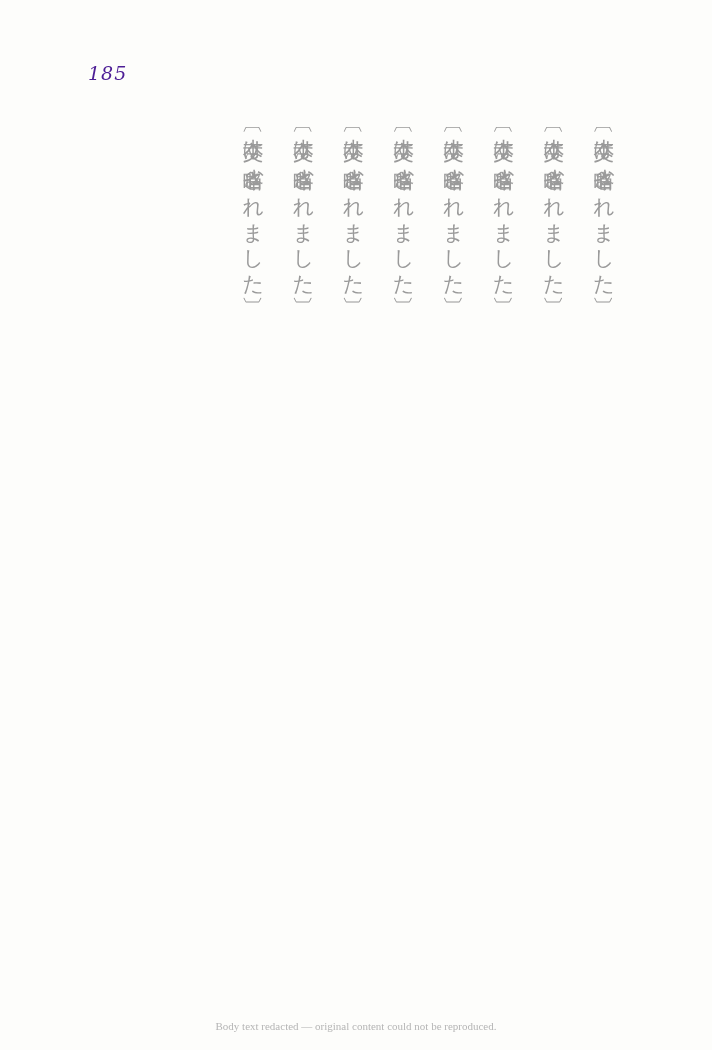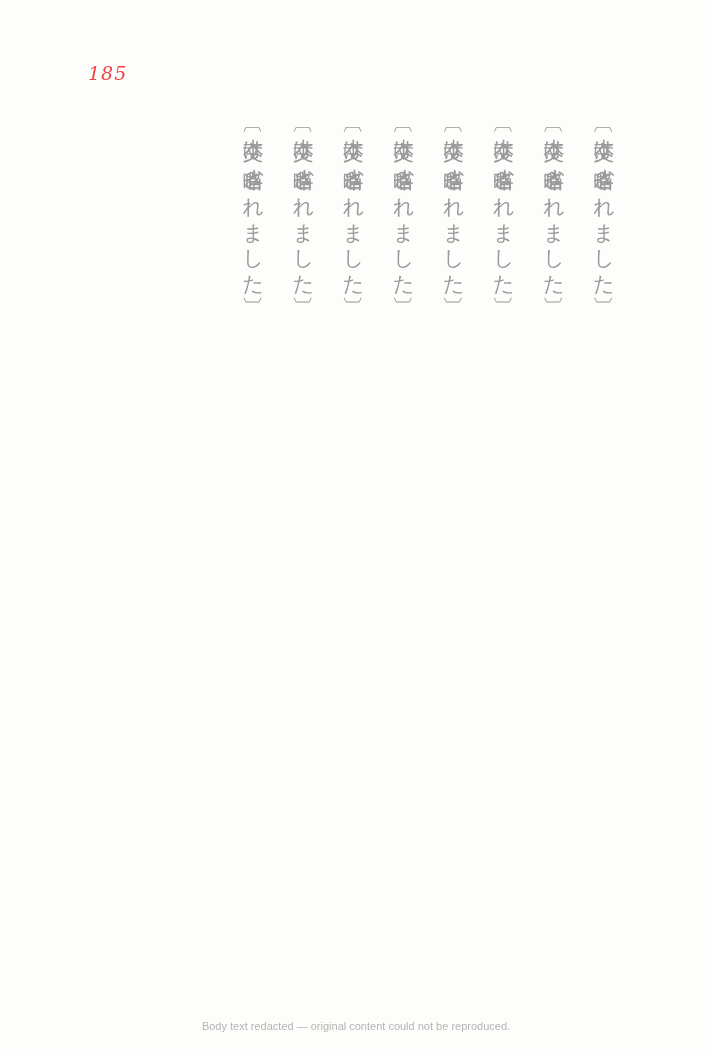--- a/index.html
+++ b/index.html
@@ -15,21 +15,21 @@
     font-family: "DejaVu Serif", serif;
     overflow: hidden;
     box-sizing: border-box;
   }
   .page-number {
     position: absolute;
     top: 62px;
     left: 88px;
     font-size: 19px;
     font-style: italic;
-    color: #ef4444;
+    color: #4c1d95;
     letter-spacing: 1px;
   }
   .text-block {
     position: absolute;
     top: 120px;
     right: 80px;
     bottom: 60px;
     left: 80px;
     writing-mode: vertical-rl;
     text-orientation: upright;
@@ -40,21 +40,21 @@
   }
   .para {
     margin: 0 6px;
   }
   .redaction-note {
     position: absolute;
     bottom: 18px;
     left: 0;
     right: 0;
     text-align: center;
-    font-family: Liberation Sans, sans-serif;
+    font-family: Liberation Serif, serif;
     font-size: 11px;
     color: #b5b5b5;
   }
 </style>
 </head>
 <body>
 
 <div class="page">
   <div class="page-number">185</div>
 

